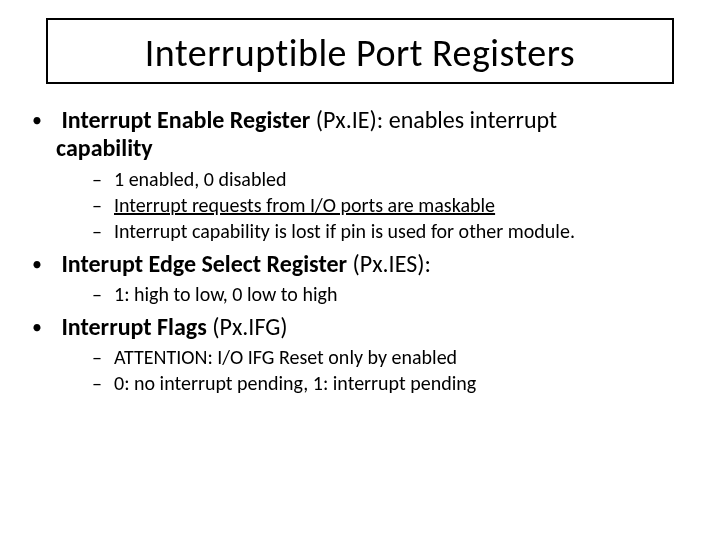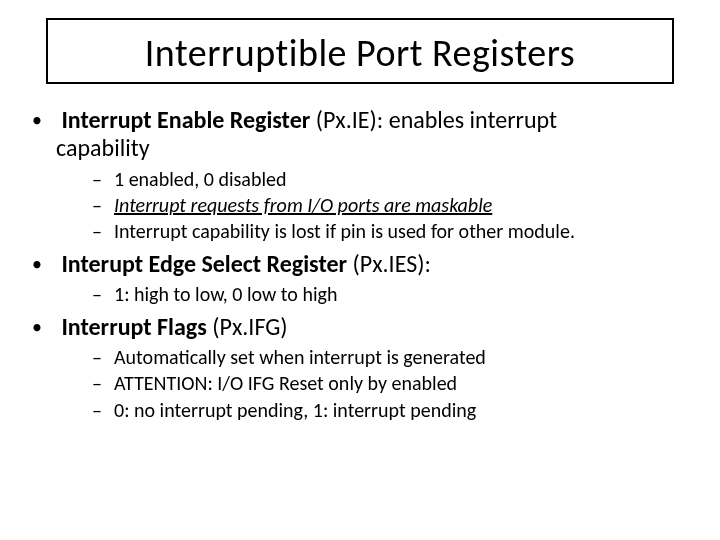--- a/index.html
+++ b/index.html
@@ -34,37 +34,38 @@
     display: inline-block;
     width: 24px;
     margin-left: 4px;
     font-size: 20px;
     vertical-align: 1px;
   }
   .li1-text {
     display: inline;
   }
   .bold { font-weight: 700; }
-  .underline { text-decoration: underline; font-style: italic; }
+  .underline { text-decoration: underline; }
   ul.level2 {
     list-style: none;
     font-size: 20px;
     margin: 4px 0 6px 64px;
     line-height: 1.22;
   }
   ul.level2 > li::before {
     content: "–";
     display: inline-block;
     width: 22px;
   }
   ul.level2 > li {
     margin-bottom: 2px;
   }
   .indent-continue {
     margin-left: 28px;
+    font-weight: bold;
   }
 </style>
 </head>
 <body>
 
 <div class="title-box">Interruptible Port Registers</div>
 
 <ul class="level1">
   <li>
     <span class="li1-text">
@@ -85,18 +86,17 @@
     <ul class="level2">
       <li><span>1:  high to low, 0 low to high</span></li>
     </ul>
   </li>
 
   <li>
     <span class="li1-text">
       <span class="bold">Interrupt Flags</span><span> (Px.IFG)</span>
     </span>
     <ul class="level2">
-      <li><span>Automatically set when interrupt is generated</span></li>
       <li><span>ATTENTION:  I/O  IFG Reset only by enabled</span></li>
       <li><span>0:  no interrupt pending,   1:  interrupt pending</span></li>
     </ul>
   </li>
 </ul>
 
 </body></html>

